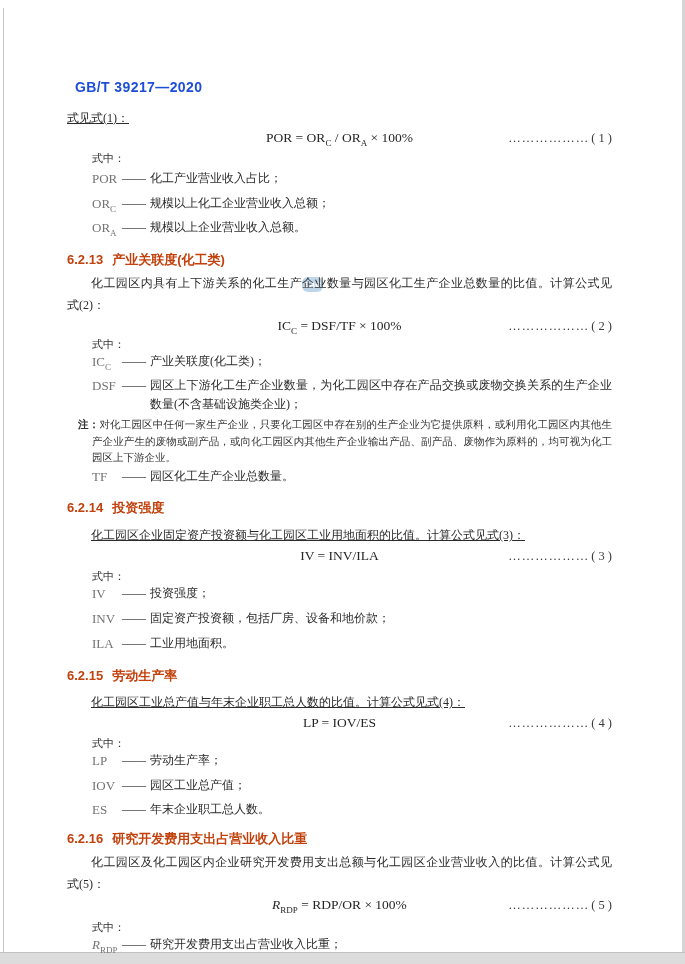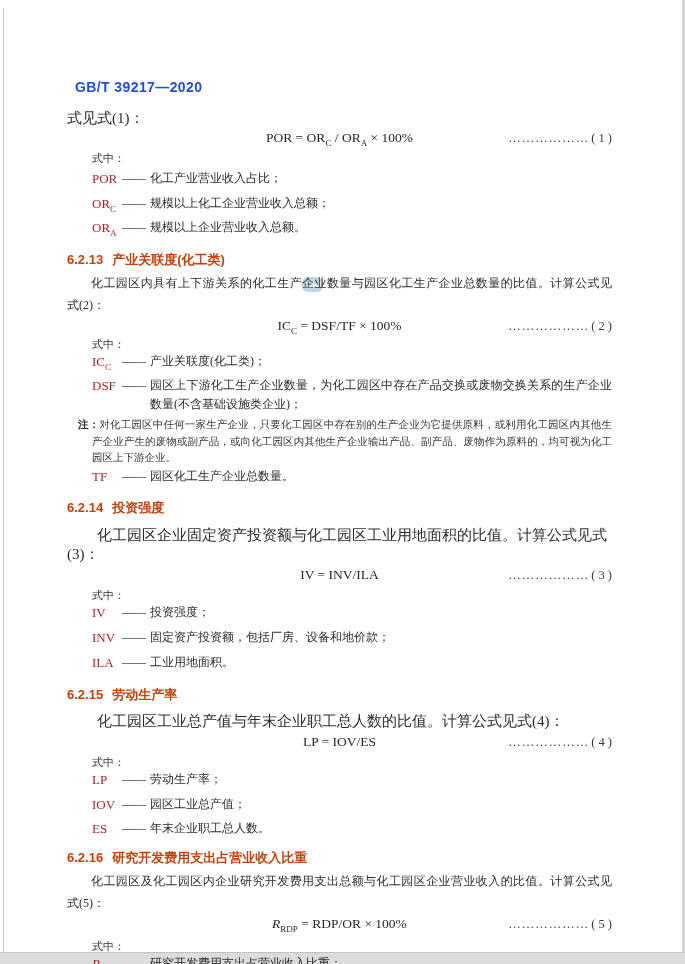--- a/index.html
+++ b/index.html
@@ -13,41 +13,41 @@
   }
   .edge-left{position:absolute;left:3px;top:8px;bottom:12px;width:1px;background:#c6c6c6;}
   .edge-right{position:absolute;right:0;top:0;bottom:0;width:3px;background:#d4d4d4;}
   .edge-bottom{position:absolute;left:0;right:0;bottom:0;height:11px;background:#dcdcdc;border-top:1px solid #c2c2c2;}
   .content{position:absolute;left:67px;top:0;width:545px;padding-top:78px;}
 
   .doc-header{margin:0 0 0 8px;line-height:19px;
     font-family:"Liberation Sans","DejaVu Sans",sans-serif;
     font-weight:bold;font-size:14px;color:#1d4ed8;letter-spacing:.4px;}
 
-  .line{line-height:19px;font-size:15px;}
+  .line{line-height:19px;font-size:12px;text-decoration:underline;}
   .shizhong{line-height:16px;font-size:11px;margin-left:25px;}
 
   .sec-h{line-height:19px;font-family:"Liberation Sans","DejaVu Sans",sans-serif;
     font-weight:bold;font-size:13px;color:#c2410c;}
   .sec-h .num{margin-right:9px;}
 
   .para{font-size:12px;}
   .pline{display:block;line-height:22px;}
   .indent{text-indent:2em;}
   .stretch{text-align:justify;text-align-last:justify;}
 
   .formula-row{position:relative;height:20px;line-height:20px;text-align:center;
     font-size:13.5px;color:#262626;}
   .formula sub{font-size:9px;}
   .var-italic{font-style:italic;}
   .eqref{position:absolute;right:0;top:0;font-size:12.5px;color:#3a3a3a;}
   .eqref .dots{letter-spacing:1px;margin-right:2px;}
 
   .dl-row{display:flex;margin-left:25px;line-height:19px;}
-  .dl-row .term{min-width:30px;font-size:13px;color:#b91c1c;}
+  .dl-row .term{min-width:30px;font-size:13px;color:#737373;}
   .dl-row .term sub{font-size:9px;}
   .dl-row .dash{margin-right:4px;font-size:12px;white-space:nowrap;}
   .dl-row .def{flex:1;font-size:12px;text-align:justify;}
 
   .note{margin-left:11px;width:534px;box-sizing:border-box;
     padding-left:14px;text-indent:-14px;
     font-size:10.5px;line-height:16.5px;text-align:justify;color:#333;}
   .note .note-label{font-family:"Liberation Sans","DejaVu Sans",sans-serif;font-weight:bold;}
 
   .page-num{margin-left:25px;line-height:19px;font-size:12px;}

